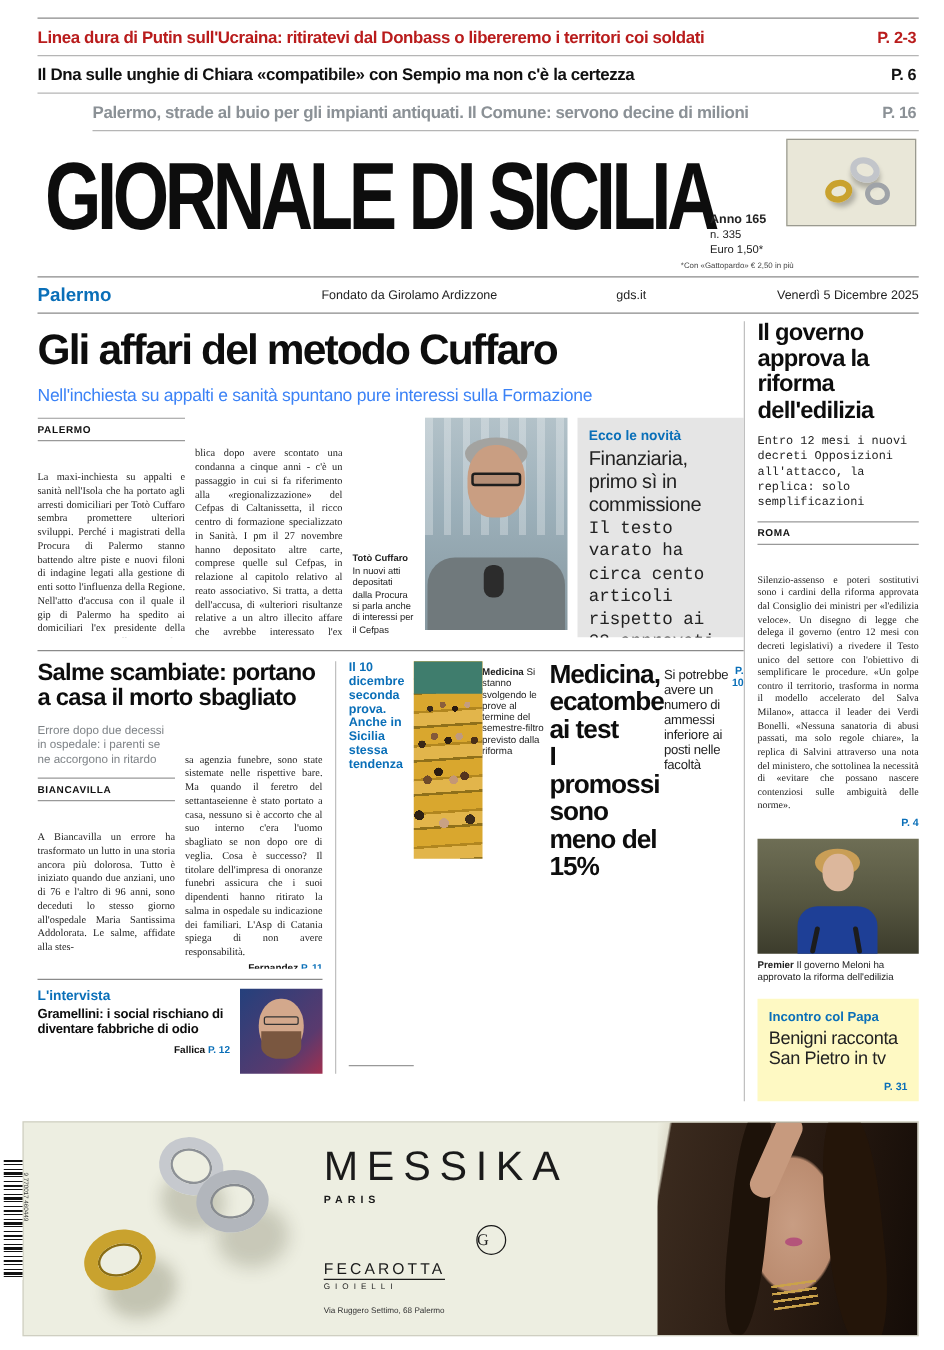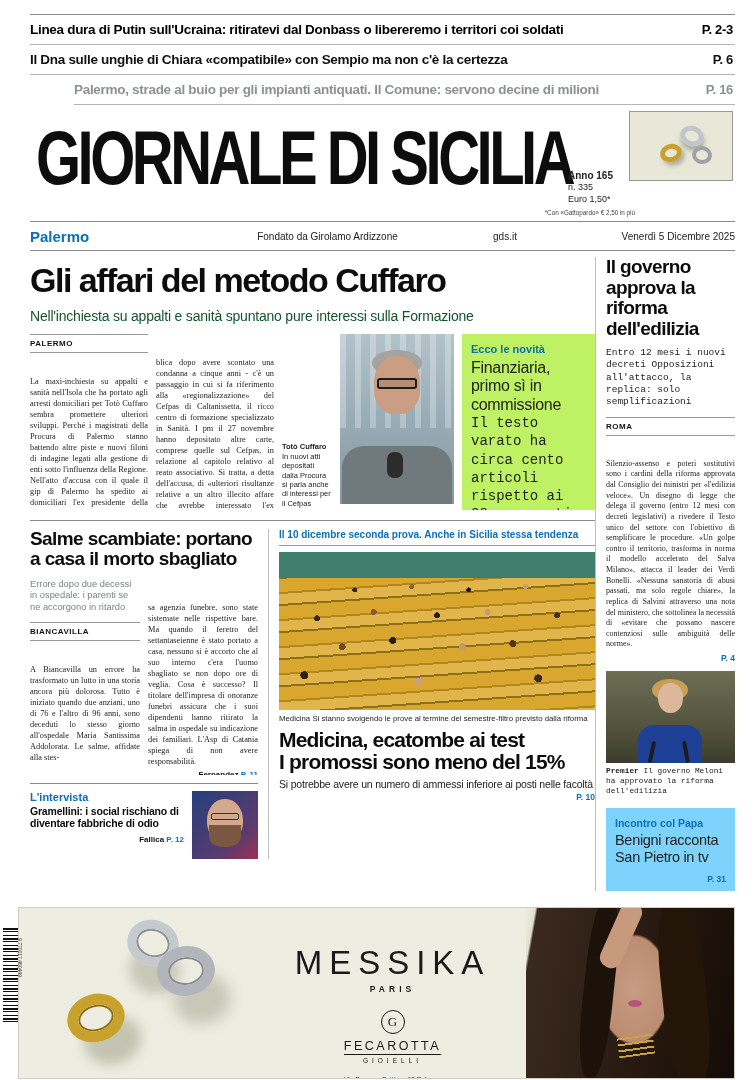--- a/index.html
+++ b/index.html
@@ -9,21 +9,21 @@
     font-family:"Liberation Serif", serif; overflow:hidden;
   }
   .page { padding:14px 20px 0 30px; position:relative; }
 
   
   .teasers { border-top:1px solid #8a8a8a; }
   .teaser { display:flex; justify-content:space-between; align-items:center;
     border-bottom:1px solid #b5b5b5; padding:6px 2px 6px 0; height:30px;
     font-family:"Liberation Sans", sans-serif; font-weight:bold; font-size:13.5px; letter-spacing:-0.3px; }
   .teaser .pg { font-size:13px; flex:0 0 auto; margin-left:10px; }
-  .t-blue, .t-blue .pg { color:#000000; }
+  .t-blue, .t-blue .pg { color:#b91c1c; }
   .t-black { color:#111; } .t-black .pg { color:#111; }
   .t-gray, .t-gray .pg { color:#8b9196;margin-left:44px; }
 
   
   .masthead { position:relative; height:112px; margin-top:4px; }
   .mast-title { position:absolute; left:6px; top:4px; font-family:"Liberation Sans", sans-serif;
     font-weight:bold; font-size:58px; letter-spacing:-3.5px; white-space:nowrap;
     transform:scaleY(1.32); transform-origin:left top; color:#0d0d0d; }
   .mast-thumb { position:absolute; right:2px; top:2px; width:104px; height:70px;
     background:#e9e7d8; border:1px solid #9a9a90; }
@@ -44,21 +44,21 @@
   .info-bar .founder { flex:1; text-align:center; }
   .info-bar .site { flex:0 0 160px; text-align:center; }
   .info-bar .date { flex:0 0 150px; text-align:right; }
 
   
   .main-grid { display:grid; grid-template-columns:1fr 140px; column-gap:0; }
   .right-rail { border-left:1px solid #c0c0c0; padding-left:10px; margin-top:6px; }
 
   .lead-head h1 { font-family:"Liberation Sans", sans-serif; font-size:34px; letter-spacing:-1.5px;
     font-weight:bold; white-space:nowrap; margin:10px 0 8px; color:#0d0d0d; }
-  .lead-sub { font-family:"Liberation Sans", sans-serif; font-size:14px; color:#14532d; margin-bottom:10px; letter-spacing:-0.2px; }
+  .lead-sub { font-family:"Liberation Sans", sans-serif; font-size:14px; color:#3b82f6; margin-bottom:10px; letter-spacing:-0.2px; }
 
   .kicker { font-family:"Liberation Sans", sans-serif; font-weight:bold; font-size:8px; letter-spacing:.5px;
     border-top:1px solid #999; border-bottom:1px solid #999; padding:4px 0; margin-bottom:6px; color:#111; }
   .body-txt { font-size:8.3px; line-height:1.33; text-align:justify; color:#1c1c1c;margin-top:23px; }
   .byline { font-family:"Liberation Sans", sans-serif; font-size:8px; text-align:right; margin-top:3px; }
   .byline .nm { font-weight:bold; color:#111; }
   .byline .pg { font-weight:bold; color:#0a6fb8; }
 
   .story-row { display:flex; gap:8px; height:176px; overflow:hidden; }
   .story-col { flex:0 0 118px; overflow:hidden; }
@@ -70,21 +70,21 @@
   .photo-cuffaro { flex:0 0 114px; height:170px; position:relative; overflow:hidden;
     background:linear-gradient(180deg,#b3c2c9 0%,#9bafb9 45%,#86979f 100%); }
   .pc-bldg { position:absolute; inset:0 0 45% 0; background:repeating-linear-gradient(90deg, rgba(255,255,255,.28) 0 6px, transparent 6px 15px); }
   .pc-hair { position:absolute; left:32px; top:16px; width:50px; height:26px; border-radius:50%; background:#a3a3a0; }
   .pc-head { position:absolute; left:34px; top:22px; width:46px; height:58px; border-radius:46% 46% 42% 42%; background:#c99e82; }
   .pc-glasses { position:absolute; left:37px; top:44px; width:40px; height:11px; border:2px solid #1e1e1e; border-radius:3px; background:rgba(30,30,30,.12); }
   .pc-jacket { position:absolute; left:2px; bottom:-8px; width:110px; height:66px; border-radius:22px 22px 0 0; background:#70797c; }
   .pc-mic { position:absolute; left:47px; bottom:26px; width:16px; height:26px; border-radius:7px; background:#2c2c2c; }
 
   
-  .fin-box { flex:1 1 auto; background:#bef264; padding:9px 9px 7px; display:flex; flex-direction:column; }
+  .fin-box { flex:1 1 auto; background:#e5e5e5; padding:9px 9px 7px; display:flex; flex-direction:column; }
   .fin-kicker { font-family:"Liberation Sans", sans-serif; color:#0a6fb8; font-weight:bold; font-size:11px; margin-bottom:4px;}
   .fin-head { font-family:"Liberation Sans", sans-serif; font-size:16px; line-height:1.15; color:#222; letter-spacing:-0.3px; }
   .fin-body { font-family:Liberation Mono, monospace; font-size:14px; line-height:1.3; color:#222; margin-top:auto; }
   .fin-by { font-family:"Liberation Sans", sans-serif; font-size:8px; text-align:right; margin-top:2px; }
   .fin-by .nm { font-weight:bold; } .fin-by .pg { font-weight:bold; color:#0a6fb8; }
 
   
   .middle-band { display:flex; gap:10px; border-top:1px solid #8a8a8a; margin-top:10px; padding-top:8px; }
   .salme-wrap { flex:0 0 228px; }
   .salme h3 { font-family:"Liberation Sans", sans-serif; font-size:19px; letter-spacing:-0.6px; line-height:1.05; margin-bottom:10px; color:#0d0d0d;}
@@ -95,21 +95,21 @@
   .intervista { border-top:1px solid #8a8a8a; margin-top:8px; padding-top:7px; display:flex; gap:8px; }
   .iv-txt { flex:1 1 auto; }
   .iv-kicker { font-family:"Liberation Sans", sans-serif; color:#0a6fb8; font-weight:bold; font-size:11px; }
   .iv-head { font-family:"Liberation Sans", sans-serif; font-weight:bold; font-size:10.5px; letter-spacing:-0.2px; line-height:1.15; margin:2px 0 6px; color:#0d0d0d;}
   .photo-gram { flex:0 0 66px; height:68px; position:relative; overflow:hidden; background:linear-gradient(135deg,#24407c 0%, #5a3a6e 70%, #a03050 100%); }
   .pg-head { position:absolute; left:15px; top:8px; width:36px; height:44px; border-radius:48%; background:#d3a88c; }
   .pg-beard { position:absolute; left:17px; top:34px; width:32px; height:22px; border-radius:0 0 45% 45%; background:#7a5740; }
   .pg-glasses { position:absolute; left:19px; top:22px; width:28px; height:7px; border:1px solid #333; border-radius:2px; }
 
   
-  .medicina { flex:1 1 auto; display:flex; flex-direction:column; }
+  .medicina { flex:1 1 auto; display:flex; flex-direction:row; }
   .med-kicker { font-family:"Liberation Sans", sans-serif; color:#0a6fb8; font-weight:bold; font-size:10px; padding-bottom:5px; border-bottom:1px solid #999; margin-bottom:6px;}
   .photo-aula { width:100%; height:158px; position:relative; overflow:hidden;
     background:
       repeating-linear-gradient(176deg, #d9a72e 0 13px, #b1861f 13px 15px, #e2b54b 15px 25px, #8f701a 25px 27px);
   }
   .pa-wall { position:absolute; top:0; left:0; right:0; height:26px; background:#3f7d6d; }
   .pa-heads { position:absolute; inset:0; background-image:
       radial-gradient(circle 4px at 8% 78%, #2e2013 98%, transparent),
       radial-gradient(circle 4px at 44% 82%, #c8a184 98%, transparent),
       radial-gradient(circle 4px at 82% 80%, #3a2a1a 98%, transparent),
@@ -120,55 +120,55 @@
       radial-gradient(circle 3px at 12% 42%, #3a2817 98%, transparent),
       radial-gradient(circle 3px at 30% 38%, #84593a 98%, transparent),
       radial-gradient(circle 3px at 50% 40%, #2c1e12 98%, transparent),
       radial-gradient(circle 3px at 66% 38%, #c09a7d 98%, transparent),
       radial-gradient(circle 3px at 88% 40%, #4a3018 98%, transparent),
       radial-gradient(circle 2.5px at 24% 24%, #3a2a1a 98%, transparent),
       radial-gradient(circle 2.5px at 42% 22%, #8a5f3d 98%, transparent),
       radial-gradient(circle 2.5px at 60% 24%, #2a1a0e 98%, transparent),
       radial-gradient(circle 2.5px at 78% 22%, #c49d80 98%, transparent); }
   .med-cap { font-family:"Liberation Sans", sans-serif; font-size:7.8px; color:#222; margin:4px 0 6px; }
-  .med-cap .ct { font-weight:normal;margin-top:28px; }
+  .med-cap .ct { font-weight:bold;margin-top:28px; }
   .med-head { font-family:"Liberation Sans", sans-serif; font-weight:bold; font-size:21px; letter-spacing:-0.8px; line-height:1.05; color:#0d0d0d; }
   .med-dek { font-family:"Liberation Sans", sans-serif; font-size:10.5px; letter-spacing:-0.2px; color:#222; margin-top:5px; }
   .med-pg { font-family:"Liberation Sans", sans-serif; font-weight:bold; font-size:8.5px; color:#0a6fb8; text-align:right; margin-top:2px; }
 
   
   .gov-head { font-family:"Liberation Sans", sans-serif; font-weight:bold; font-size:19px; letter-spacing:-0.6px; line-height:1.08; color:#0d0d0d; margin-bottom:8px;}
   .gov-dek { font-family:Liberation Mono, monospace; font-size:9.5px; line-height:1.3; color:#222; margin-bottom:8px; }
   .gov-pg { font-family:"Liberation Sans", sans-serif; font-weight:bold; font-size:8.5px; color:#0a6fb8; text-align:right; margin:3px 0 8px; }
   .photo-meloni { width:100%; height:92px; position:relative; overflow:hidden;
     background:linear-gradient(180deg,#6e6e55 0%, #565640 55%, #3c3c2c 100%); }
   .pm-hair { position:absolute; left:46px; top:8px; width:36px; height:22px; border-radius:50%; background:#c99e56; }
   .pm-head { position:absolute; left:52px; top:12px; width:25px; height:30px; border-radius:48%; background:#dcb79c; }
   .pm-body { position:absolute; left:32px; bottom:-6px; width:64px; height:44px; border-radius:16px 16px 0 0; background:#1e3f96; }
   .pm-mic1,.pm-mic2 { position:absolute; bottom:0; width:4px; height:22px; background:#1c1c1c; border-radius:2px;}
   .pm-mic1 { left:44px; transform:rotate(12deg);} .pm-mic2 { left:78px; transform:rotate(-10deg);}
-  .rail-cap { font-family:Liberation Mono, monospace; font-size:7.8px; line-height:1.25; color:#222; margin-top:4px; }
+  .rail-cap { font-family:Liberation Sans, sans-serif; font-size:7.8px; line-height:1.25; color:#222; margin-top:4px; }
   .rail-cap .ct { font-weight:bold; }
-  .papa-box { background:#7dd3fc; margin-top:12px; padding:9px 9px 7px; }
+  .papa-box { background:#fef9c3; margin-top:12px; padding:9px 9px 7px; }
   .papa-kicker { font-family:"Liberation Sans", sans-serif; color:#0a6fb8; font-weight:bold; font-size:10.5px; margin-bottom:3px;}
   .papa-head { font-family:"Liberation Sans", sans-serif; font-size:14.5px; line-height:1.15; color:#222; letter-spacing:-0.3px;}
   .papa-pg { font-family:"Liberation Sans", sans-serif; font-weight:bold; font-size:8.5px; color:#0a6fb8; text-align:right; margin-top:8px;}
 
   
   .ad-band { margin:16px 0 0 -12px; height:172px; background:#edeee1; border:1px solid #cfcfc2;
     display:flex; position:relative; overflow:hidden; }
   .ad-left { flex:0 0 240px; position:relative; }
   .ring { position:absolute; border-radius:50%; }
   .r-s1 { width:52px; height:46px; border:9px solid #c6c9ce; left:108px; top:12px; transform:rotate(18deg);
     box-shadow:10px 26px 12px rgba(70,70,40,.22), inset 0 0 0 2px #8d9196; }
   .r-s2 { width:58px; height:50px; border:11px solid #b2b6bc; left:138px; top:38px; transform:rotate(-8deg);
     box-shadow:12px 30px 14px rgba(70,70,40,.22), inset 0 0 0 2px #878b90; }
   .r-g1 { width:58px; height:48px; border:11px solid #c9a22e; left:48px; top:86px; transform:rotate(-16deg);
     box-shadow:10px 26px 12px rgba(70,70,40,.25), inset 0 0 0 2px #8a6d14; }
-  .ad-center { flex:1 1 auto; text-align:center; font-family:"Liberation Sans", sans-serif; color:#1a1a1a; padding-top:36px;}
+  .ad-center { flex:1 1 auto; font-family:"Liberation Sans", sans-serif; color:#1a1a1a; padding-top:16px;}
   .ad-brand { font-size:33px; letter-spacing:7px; font-weight:normal; }
   .ad-brand-sub { font-size:8.5px; letter-spacing:4px; font-weight:bold; margin-top:2px; }
   .ad-mono { width:24px; height:24px; border:1.2px solid #1a1a1a; border-radius:50%; margin:16px auto 2px;
     font-size:13px; line-height:22px; font-family:"Liberation Serif", serif; }
   .ad-ret { font-size:12.5px; letter-spacing:2.5px; border-bottom:1px solid #1a1a1a; display:inline-block; padding-bottom:1px;}
   .ad-ret-sub { font-size:6.5px; letter-spacing:4px; margin-top:2px; }
   .ad-addr { font-size:6.5px; margin-top:12px; color:#333; }
   .ad-model { flex:0 0 208px; position:relative; overflow:hidden;
     background:
       radial-gradient(ellipse 62px 96px at 52% 48%, #c89d83 0%, #bb8c70 55%, rgba(0,0,0,0) 58%),

